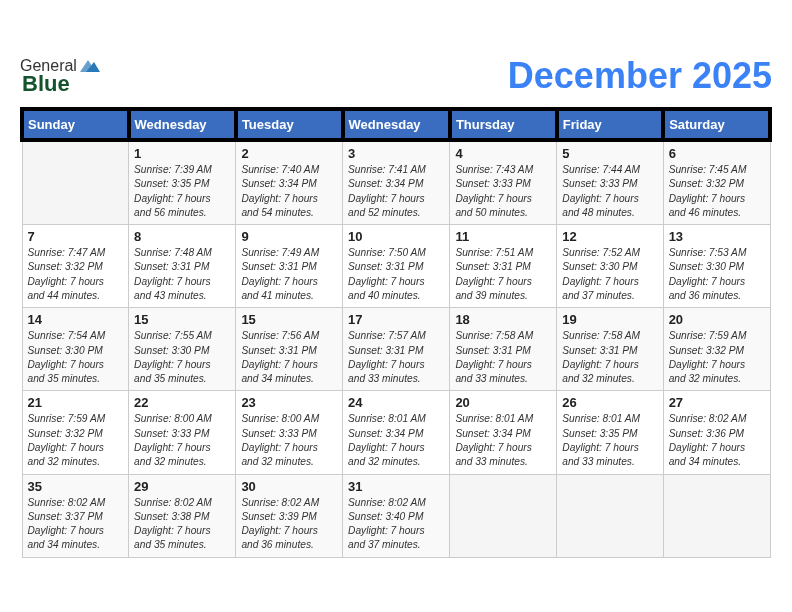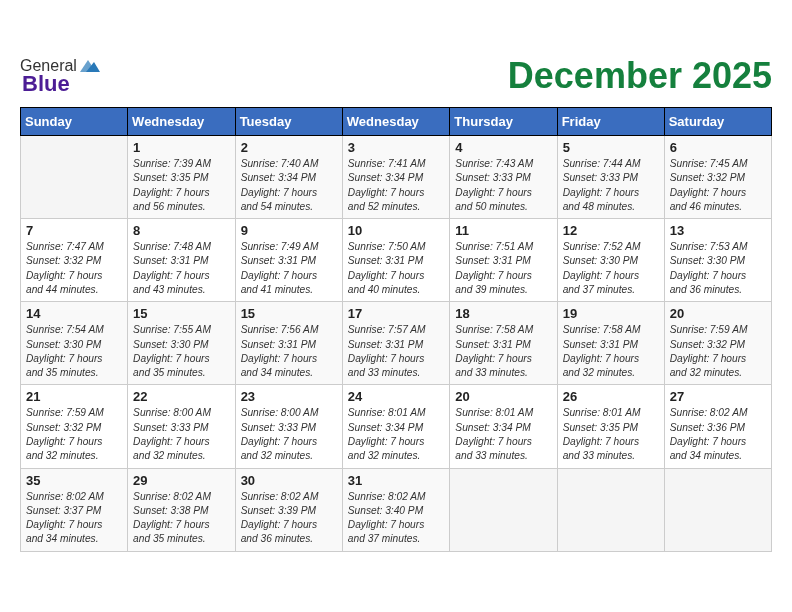--- a/index.html
+++ b/index.html
@@ -23,39 +23,39 @@
       align-items: flex-start;
     }
     .logo-general { color: #333; }
     .logo-blue { color: #2979b8; }
     .title-area {
       text-align: right;
     }
     .month-title {
       font-size: 36px;
       font-weight: bold;
-      color: #15803d;
+      color: #3b82f6;
     }
     .location-title {
       font-size: 16px;
       color: #444;
     }
     .calendar {
       width: 100%;
       border-collapse: collapse;
       border: 1px solid #ccc;
     }
     .calendar th {
       background-color: #3a6dbf;
       color: #fff;
       font-size: 13px;
       font-weight: bold;
       padding: 6px 4px;
       text-align: left;
-      border: 1px solid #000000;
+      border: 4px solid #000000;
     }
     .calendar td {
       vertical-align: top;
       border: 1px solid #ccc;
       padding: 4px 5px;
       font-size: 10.5px;
       color: #333;
       width: 108px;
       min-height: 80px;
       background: #fff;
@@ -82,21 +82,21 @@
 
 <div class="header-area">
   <div class="logo">
     <div style="display:flex;align-items:center;">
       <span class="logo-general">General</span>
       <svg width="22" height="16" viewBox="0 0 22 16" style="margin-left:1px;">
         <polygon points="2,14 10,2 18,14" fill="#2979b8" opacity="0.7"></polygon>
         <polygon points="8,14 16,4 22,14" fill="#2979b8"></polygon>
       </svg>
     </div>
-    <span class="logo-blue" style="font-size:22px;font-weight:bold;color:#4c1d95;margin-top:-4px;padding-left:2px;">Blue</span>
+    <span class="logo-blue" style="font-size:22px;font-weight:bold;color:#14532d;margin-top:-4px;padding-left:2px;">Blue</span>
   </div>
   <div class="title-area">
     <div class="month-title">December 2025</div>
   </div>
 </div>
 
 <table class="calendar">
   <thead>
     <tr>
     <th>Sunday</th>

